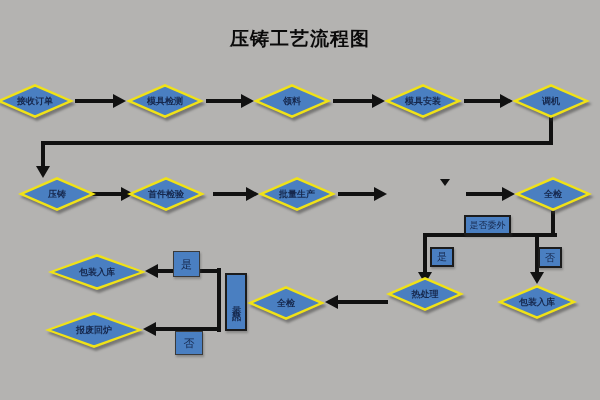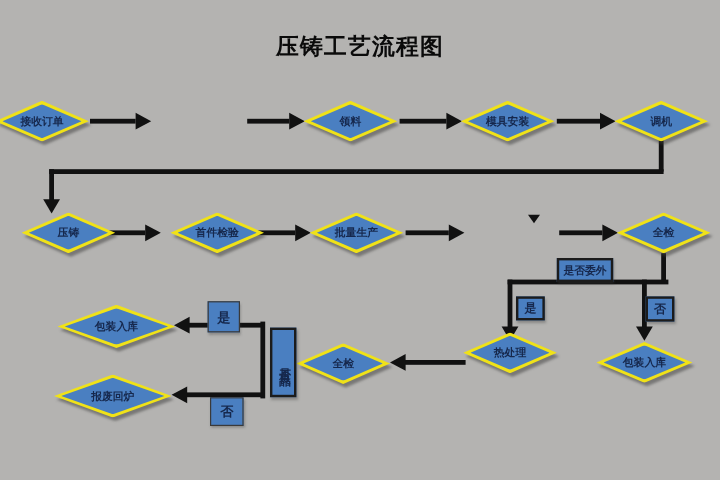--- a/index.html
+++ b/index.html
@@ -39,21 +39,21 @@
     display:flex;align-items:center;justify-content:center;
     font-size:9px;font-weight:bold;
     color:var(--node-text,#16284d);
     white-space:nowrap;
   }
   
   .rect{
     position:absolute;z-index:5;
     background:var(--node-fill,#4a7fc1);
     display:flex;align-items:center;justify-content:center;
-    font-weight:bold;color:var(--node-text,#16284d);
+    font-weight:normal;color:var(--node-text,#16284d);
     box-sizing:border-box;
     box-shadow:1px 2px 2px rgba(60,60,60,.35);
   }
   .rect.b2{border:2px solid #1c1c1c;}
   .rect.b1{border:1px solid #3a3a3a;}
   .vtext{
     writing-mode:vertical-lr;
     text-orientation:upright;
     letter-spacing:2px;
   }
@@ -72,20 +72,25 @@
 
 <div id="canvas">
 
   <div class="title">压铸工艺流程图</div>
 
   <div class="diamond" style="left:-4px;top:84px;width:78px;height:34px">
     <div class="d-outer"></div>
     <div class="d-inner"></div>
     <span class="d-label">接收订单</span>
   </div>
+  <div class="diamond" style="left:126px;top:84px;width:78px;height:34px">
+    <div class="d-outer"></div>
+    <div class="d-inner"></div>
+    <span class="d-label">模具检测</span>
+  </div>
   <div class="diamond" style="left:253px;top:84px;width:78px;height:34px">
     <div class="d-outer"></div>
     <div class="d-inner"></div>
     <span class="d-label">领料</span>
   </div>
   <div class="diamond" style="left:384px;top:84px;width:78px;height:34px">
     <div class="d-outer"></div>
     <div class="d-inner"></div>
     <span class="d-label">模具安装</span>
   </div>
@@ -107,21 +112,21 @@
   <div class="vline" style="left:549px;top:117px;height:26px"></div>
   <div class="hline" style="left:41px;top:141px;width:512px"></div>
   <div class="vline" style="left:41px;top:141px;height:26px"></div>
   <div class="head d" style="left:36px;top:166px"></div>
 
   <div class="diamond" style="left:18px;top:177px;width:78px;height:34px">
     <div class="d-outer"></div>
     <div class="d-inner"></div>
     <span class="d-label">压铸</span>
   </div>
-  <div class="diamond" style="left:142px;top:177px;width:78px;height:34px">
+  <div class="diamond" style="left:127px;top:177px;width:78px;height:34px">
     <div class="d-outer"></div>
     <div class="d-inner"></div>
     <span class="d-label">首件检验</span>
   </div>
   <div class="diamond" style="left:258px;top:177px;width:78px;height:34px">
     <div class="d-outer"></div>
     <div class="d-inner"></div>
     <span class="d-label">批量生产</span>
   </div>
   <div class="diamond" style="left:514px;top:177px;width:78px;height:34px">

